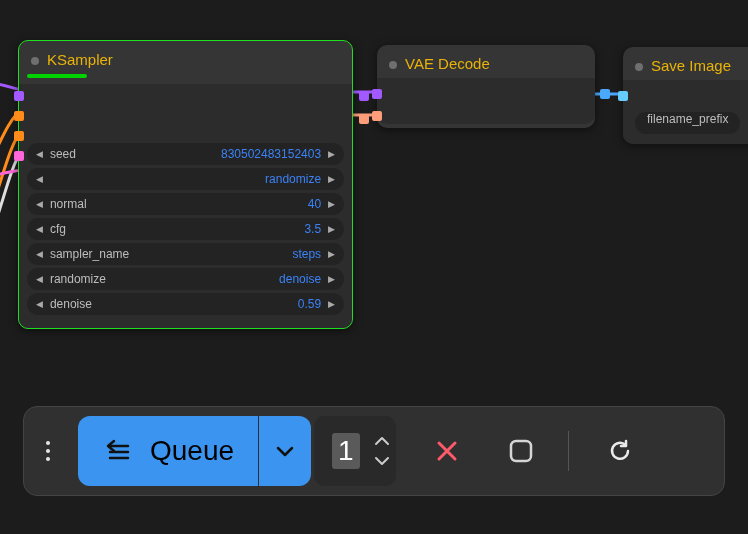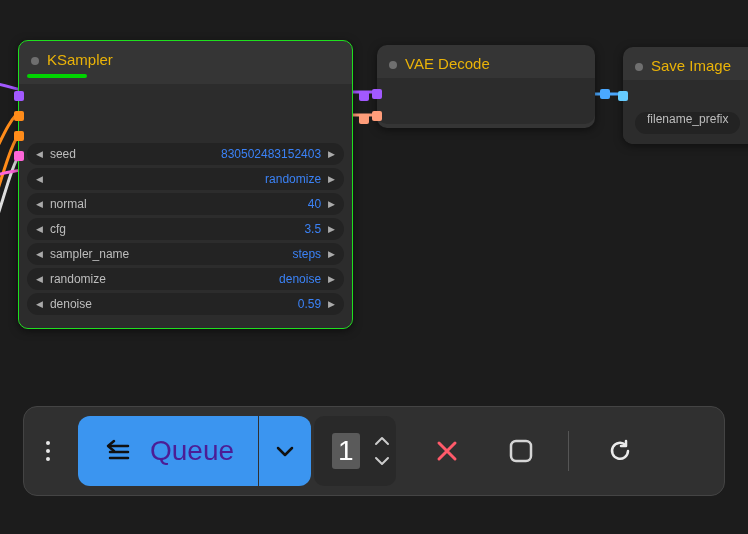--- a/index.html
+++ b/index.html
@@ -117,21 +117,21 @@
     margin-right: 28px;
   }
   .menu-dots span { width: 4px; height: 4px; background:#e8e8e8; border-radius:50%; }
   .queue-btn {
     background: #3b95f0;
     height: 70px;
     border-radius: 12px 0 0 12px;
     display: flex;
     align-items: center;
     padding: 0 24px 0 26px;
-    color: #4c1d95;
+    color: #000000;
     font-size: 28px;
     font-weight: 500;
     gap: 18px;
     cursor: pointer;
   }
   .queue-ico { display:inline-flex; }
   .queue-chev {
     background: #3b95f0;
     height: 70px;
     width: 52px;

